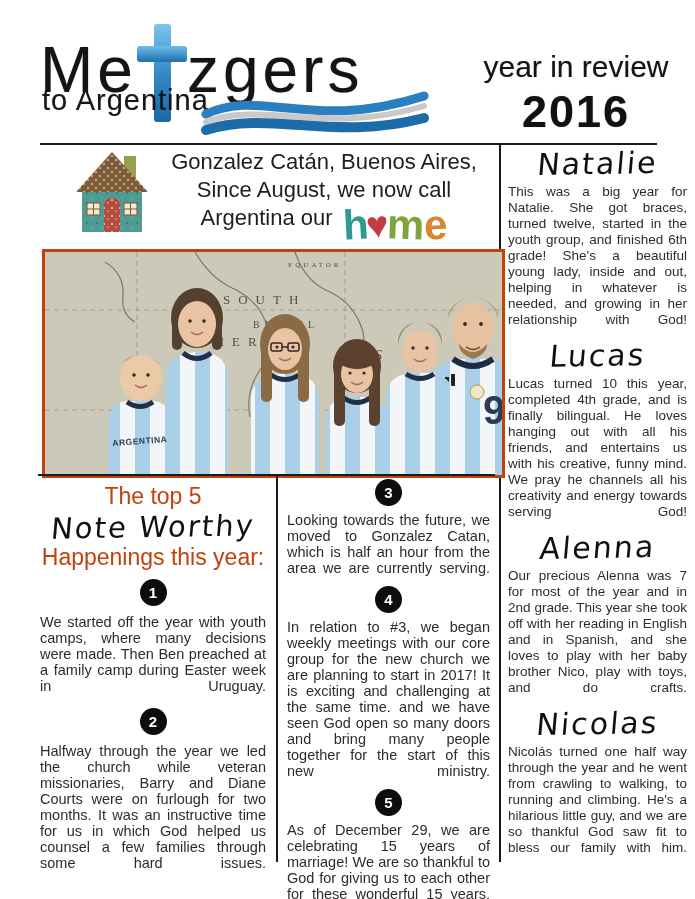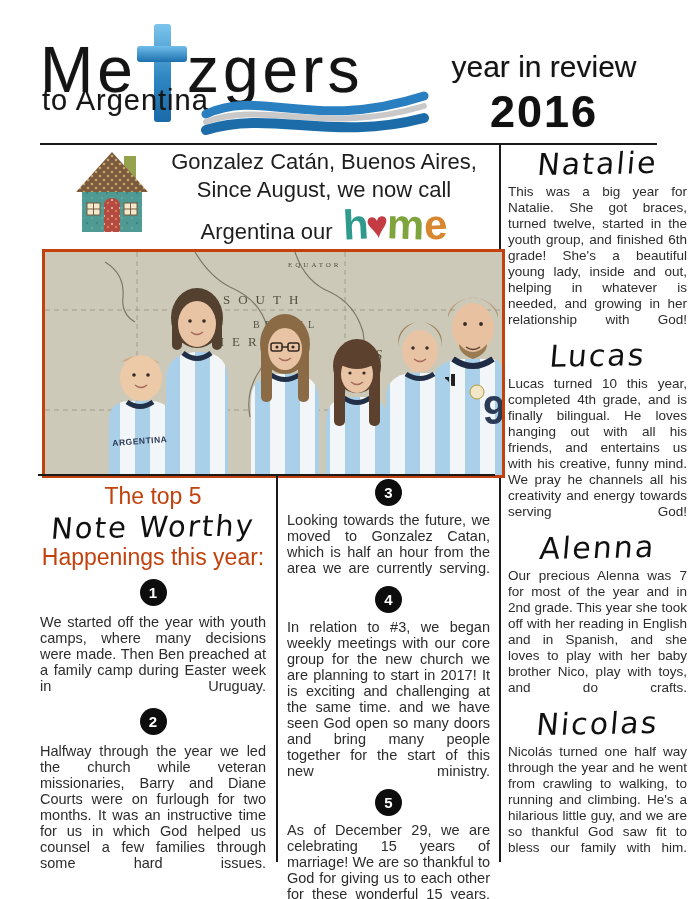--- a/index.html
+++ b/index.html
@@ -11,38 +11,38 @@
          letter-spacing:4px;color:#141414;white-space:nowrap;
          text-shadow:0 0 1px rgba(0,0,0,.35);}
   .cross{position:relative;display:inline-block;width:50px;height:64px;vertical-align:baseline;}
   .cross .cv{position:absolute;left:17px;top:-4px;width:17px;height:98px;border-radius:3px;
              background:linear-gradient(180deg,#7cc4ec 0%,#2e86c1 55%,#1a6aa8 100%);}
   .cross .ch{position:absolute;left:0;top:18px;width:50px;height:16px;border-radius:3px;
              background:linear-gradient(180deg,#6fbde9 0%,#1d70ae 100%);}
   .tagline{position:absolute;left:42px;top:84px;font-size:29px;letter-spacing:1px;color:#161616;
            text-shadow:0 0 1px rgba(0,0,0,.3);}
   .waves{position:absolute;left:200px;top:80px;}
-  .review-block{position:absolute;left:439px;top:50px;width:210px;text-align:center;}
+  .review-block{position:absolute;left:471px;top:50px;width:210px;text-align:center;}
   .review{font-size:30px;color:#141414;text-shadow:0 0 1px rgba(0,0,0,.4);}
   .year{font-size:45px;font-weight:bold;letter-spacing:2px;color:#111;
         text-shadow:0 0 1px rgba(0,0,0,.4);margin-top:2px;}
 
   
   .rule{position:absolute;background:#1a1a1a;}
   .rule-top{left:40px;top:143px;width:617px;height:2px;}
   .rule-photo{left:38px;top:474px;width:457px;height:2px;}
   .vline{position:absolute;background:#1a1a1a;width:2px;}
   .sidebar-line{left:499px;top:143px;height:719px;}
   .col-line{left:276px;top:474px;height:388px;}
 
   
   .intro{position:absolute;left:62px;top:148px;width:430px;display:flex;align-items:flex-start;}
   .house{flex:0 0 auto;margin:2px 6px 0 12px;}
   .intro-text{flex:1;text-align:center;font-size:22px;line-height:28px;color:#1e1e1e;}
-  .l3{display:flex;align-items:flex-end;justify-content:center;gap:10px;}
+  .l3{display:flex;align-items:flex-start;justify-content:center;gap:10px;}
   .home{display:inline-flex;align-items:center;font-weight:bold;line-height:1;}
   .hw{display:inline-block;font-size:42px;}
   .hw.h{color:#2f9b8e;transform:rotate(-3deg);}
   .hw.o{color:#c43b44;font-size:38px;transform:rotate(-6deg);margin:0 -2px;}
   .hw.m{color:#7fa43e;transform:rotate(2deg);}
   .hw.e{color:#d8862f;transform:rotate(-2deg);}
 
   
   .photo{position:absolute;left:38px;top:245px;width:457px;height:223px;margin:4px;
          border:3px solid #c2410c;box-sizing:content-box;background:#22c55e;}

